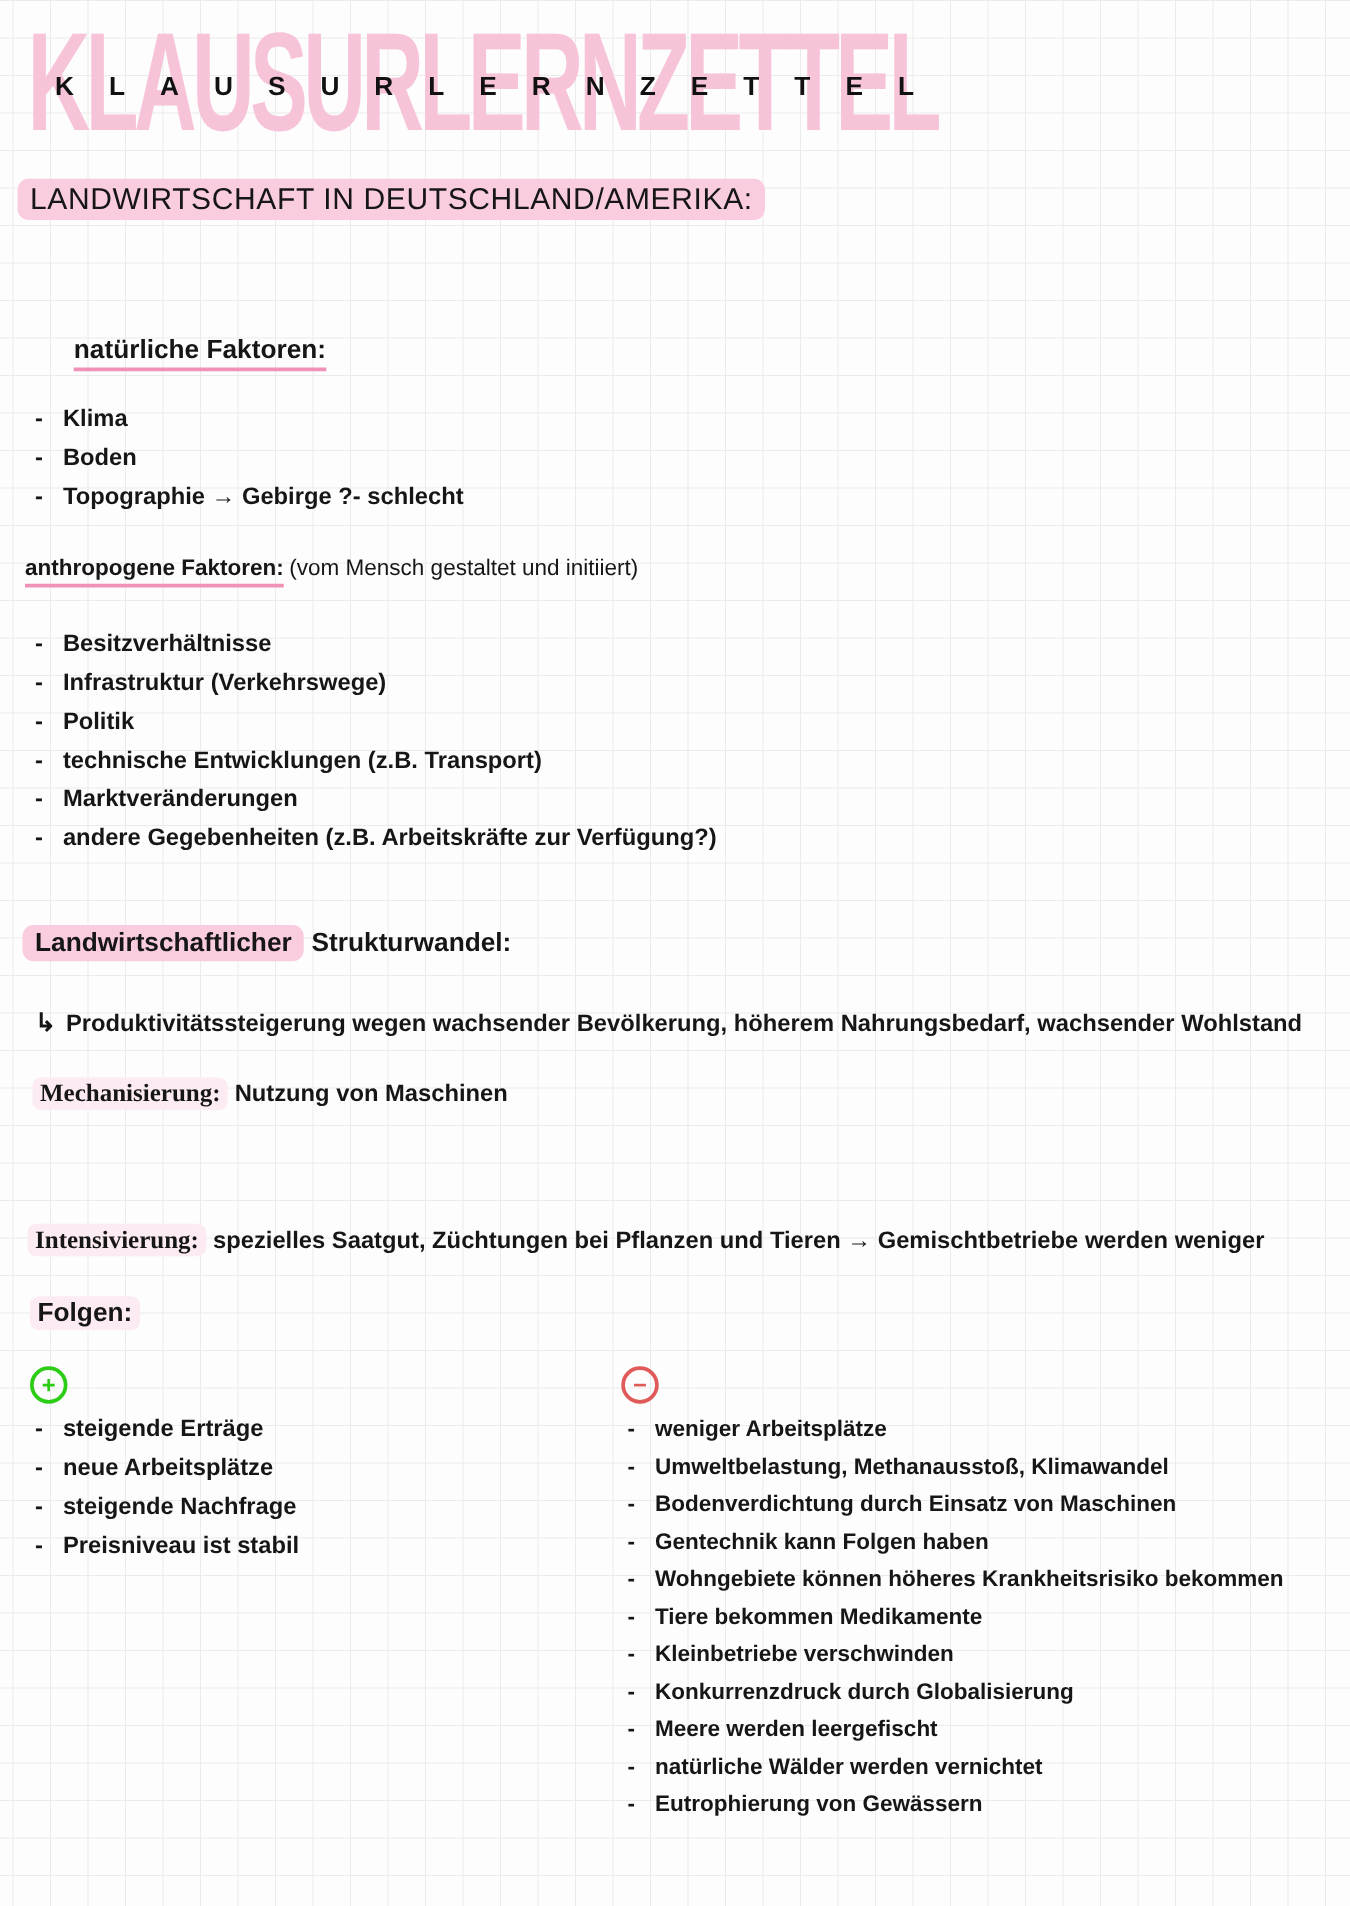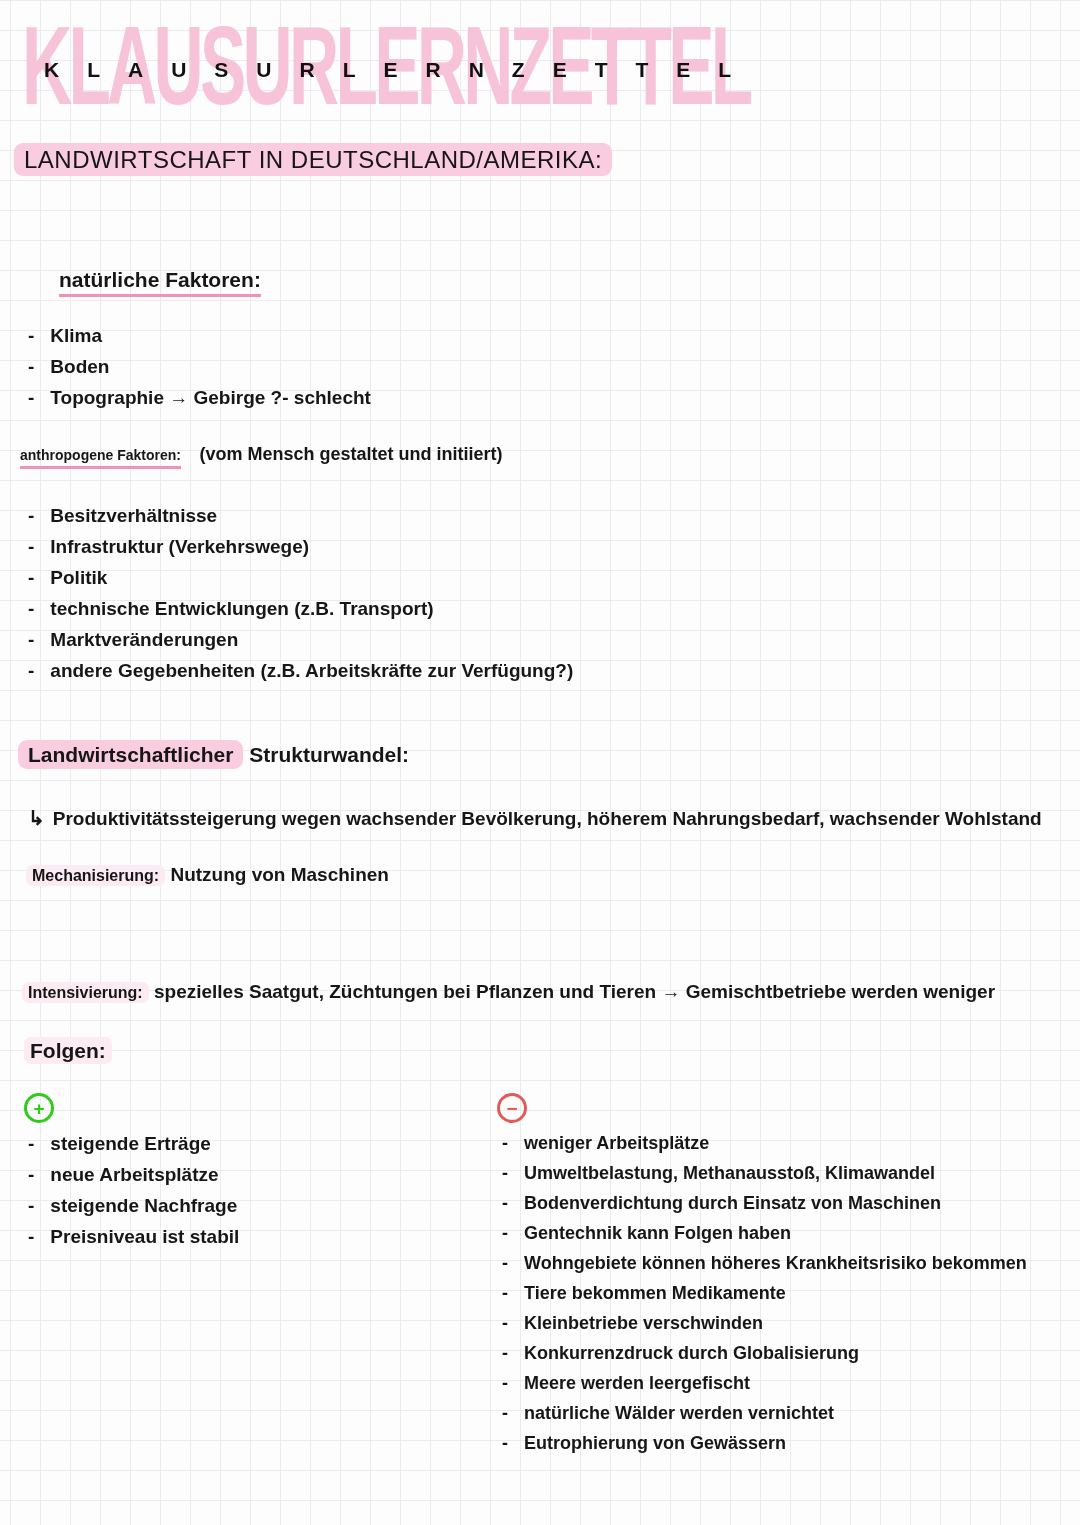--- a/index.html
+++ b/index.html
@@ -30,31 +30,31 @@
     font-size:21px;font-weight:700;letter-spacing:28px;
     color:#111;white-space:nowrap;
   }
 
   
   .hl{background:#f9cce0;border-radius:9px;padding:3px 10px;}
   .hl-faint{background:#fcebf2;border-radius:7px;padding:2px 6px;}
   .topic-heading{font-size:24px;font-weight:400;letter-spacing:0.5px;}
   .section-title{font-size:21px;font-weight:600;}
   .underlined{border-bottom:3px solid #f291b8;padding-bottom:3px;}
-  .small-title{font-size:14px;font-weight:600;text-align:right;}
-  .note{font-size:18px;font-weight:700;margin-left:14px;}
+  .small-title{font-size:18px;font-weight:600;text-align:right;}
+  .note{font-size:18px;font-weight:400;}
 
   
   .body-line{font-size:19px;font-weight:600;white-space:nowrap;}
   .list .li{display:flex;gap:16px;line-height:30px;font-size:19px;font-weight:600;white-space:nowrap;}
   .list.tight .li{line-height:31px;}
   .list .dash{font-weight:700;}
   .cons-list .li{font-size:18px;line-height:30px;}
   .pros-list .li{font-size:19px;line-height:31px;}
-  .term{font-size:16px;}
+  .term{font-size:20px;font-family:Liberation Serif, serif;}
   .hook{font-size:20px;font-weight:700;margin-right:8px;}
 
   
   .sign-icon{
     width:24px;height:24px;border-radius:50%;
     display:flex;align-items:center;justify-content:center;
     font-size:19px;font-weight:700;line-height:1;
   }
   .plus{border:3px solid #2ccc17;color:#2ccc17;}
   .minus{border:3px solid #e15a5a;color:#e15a5a;}

